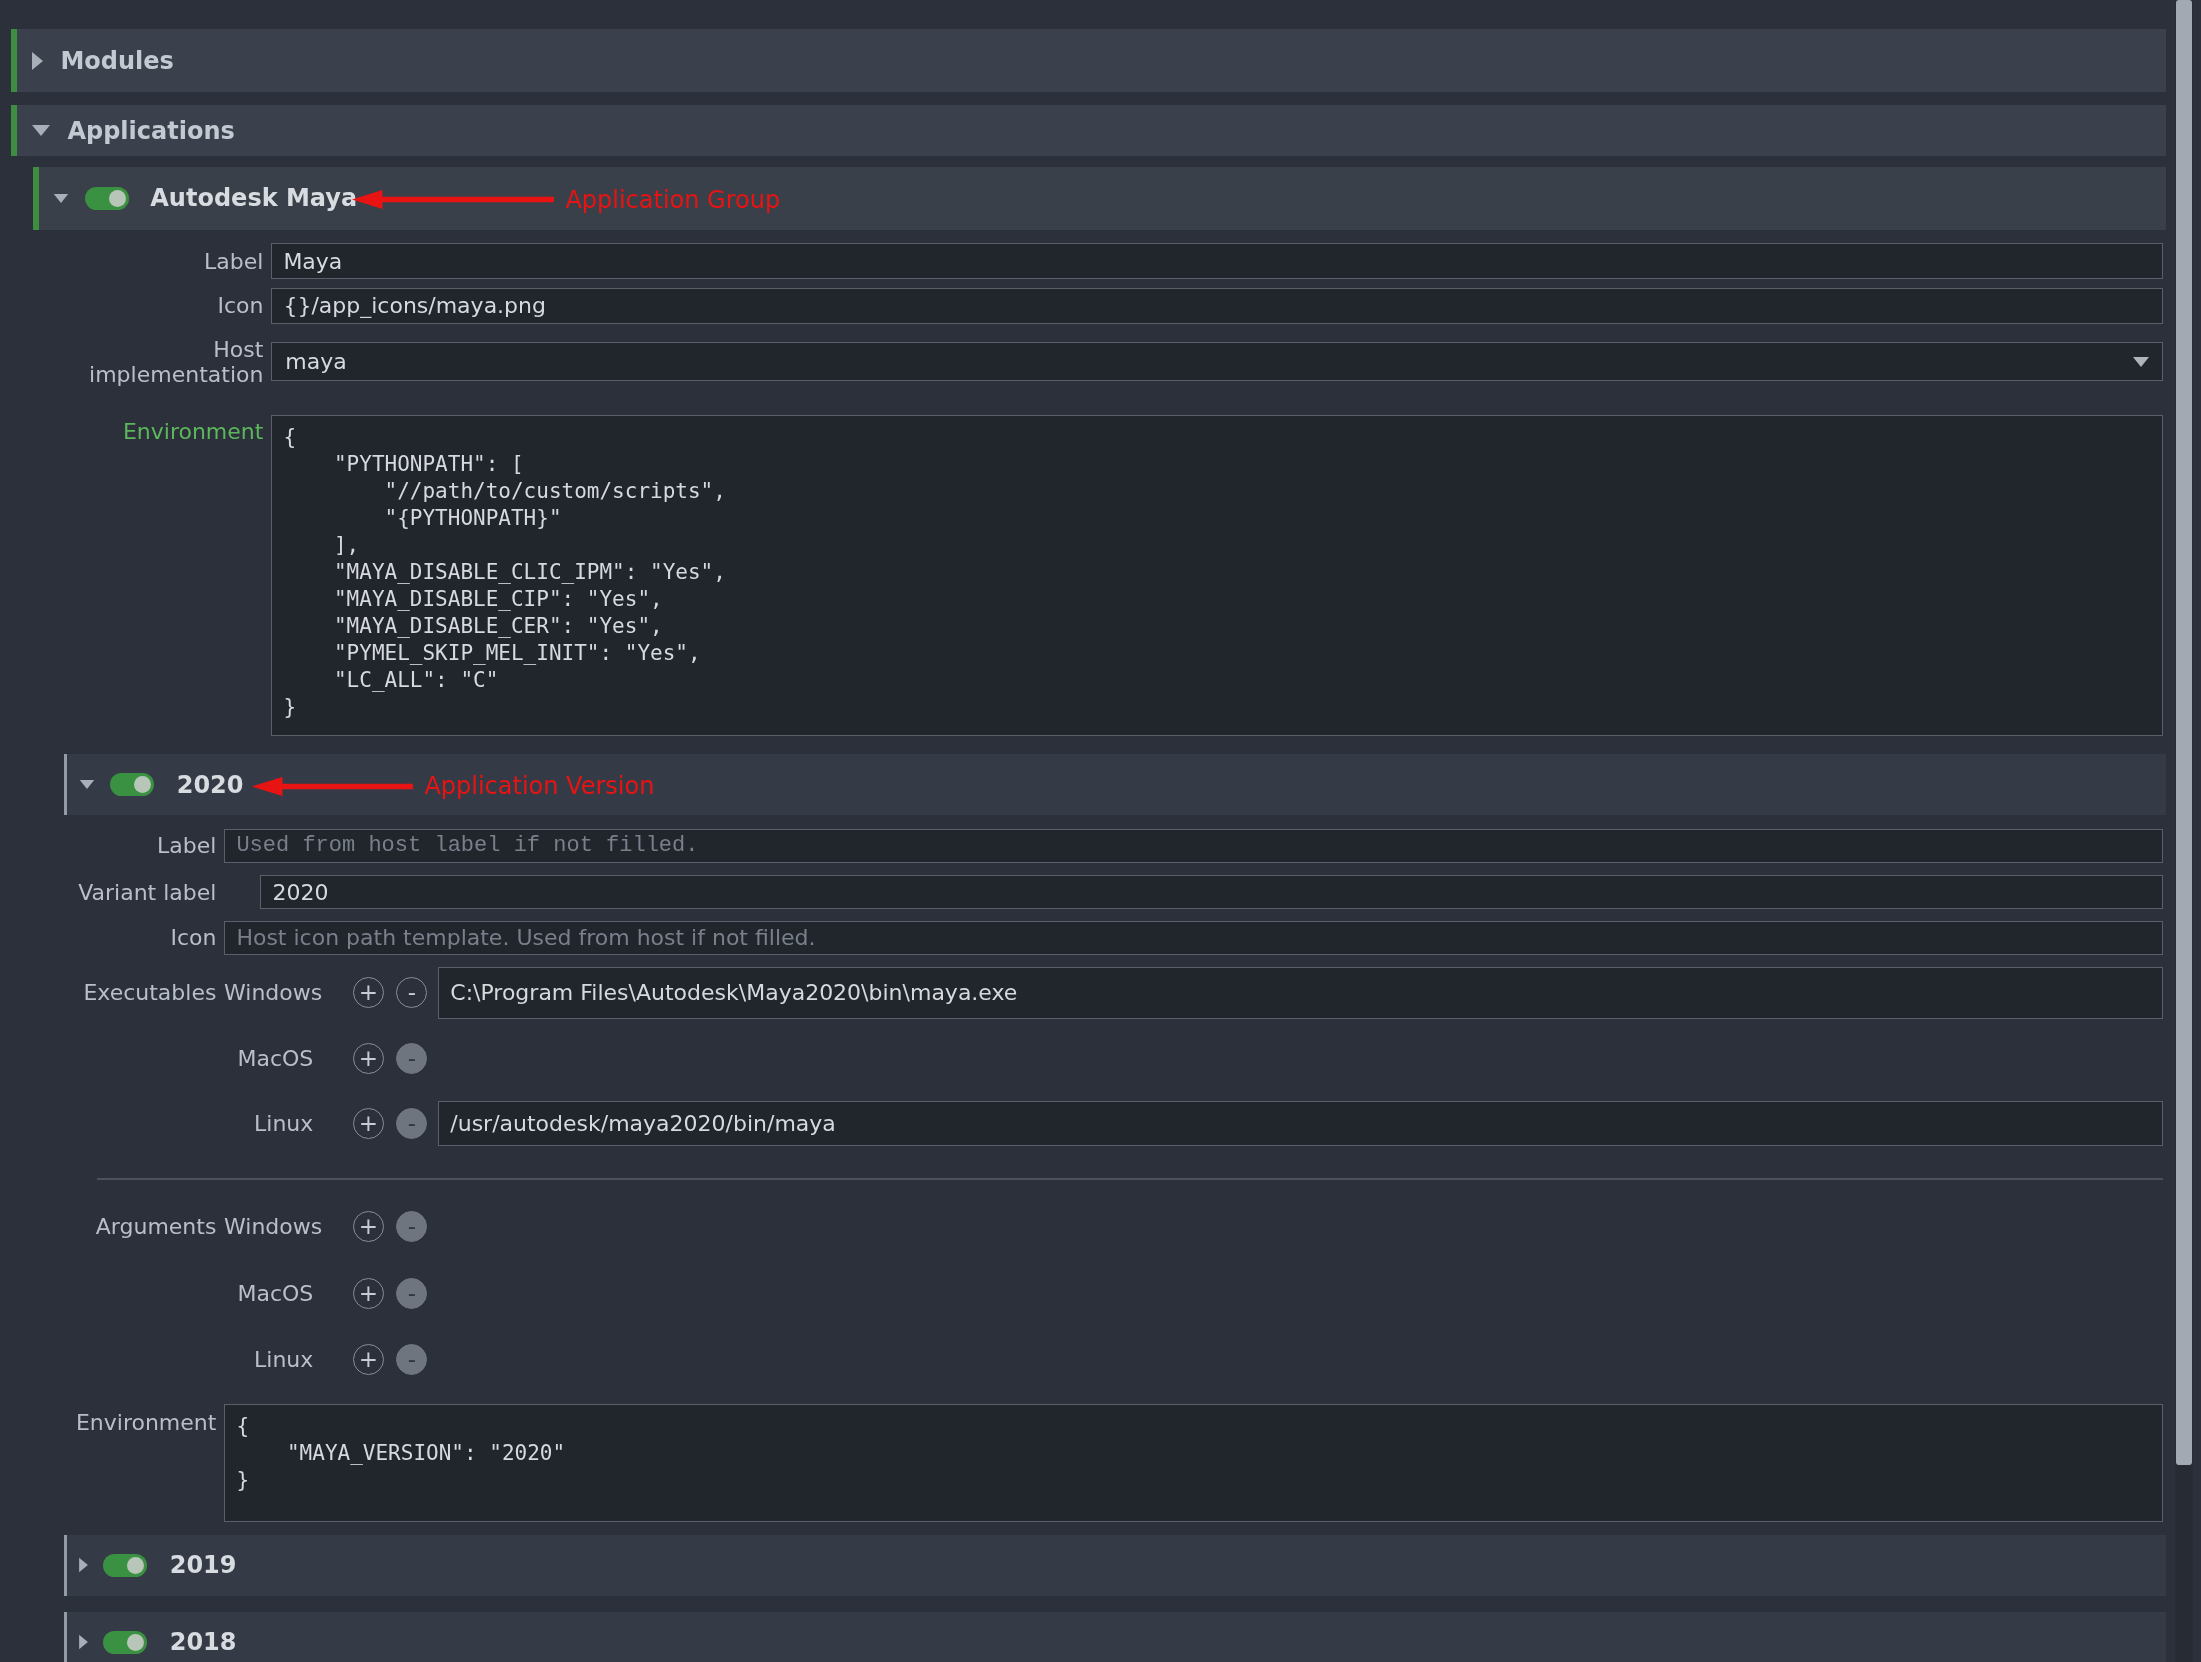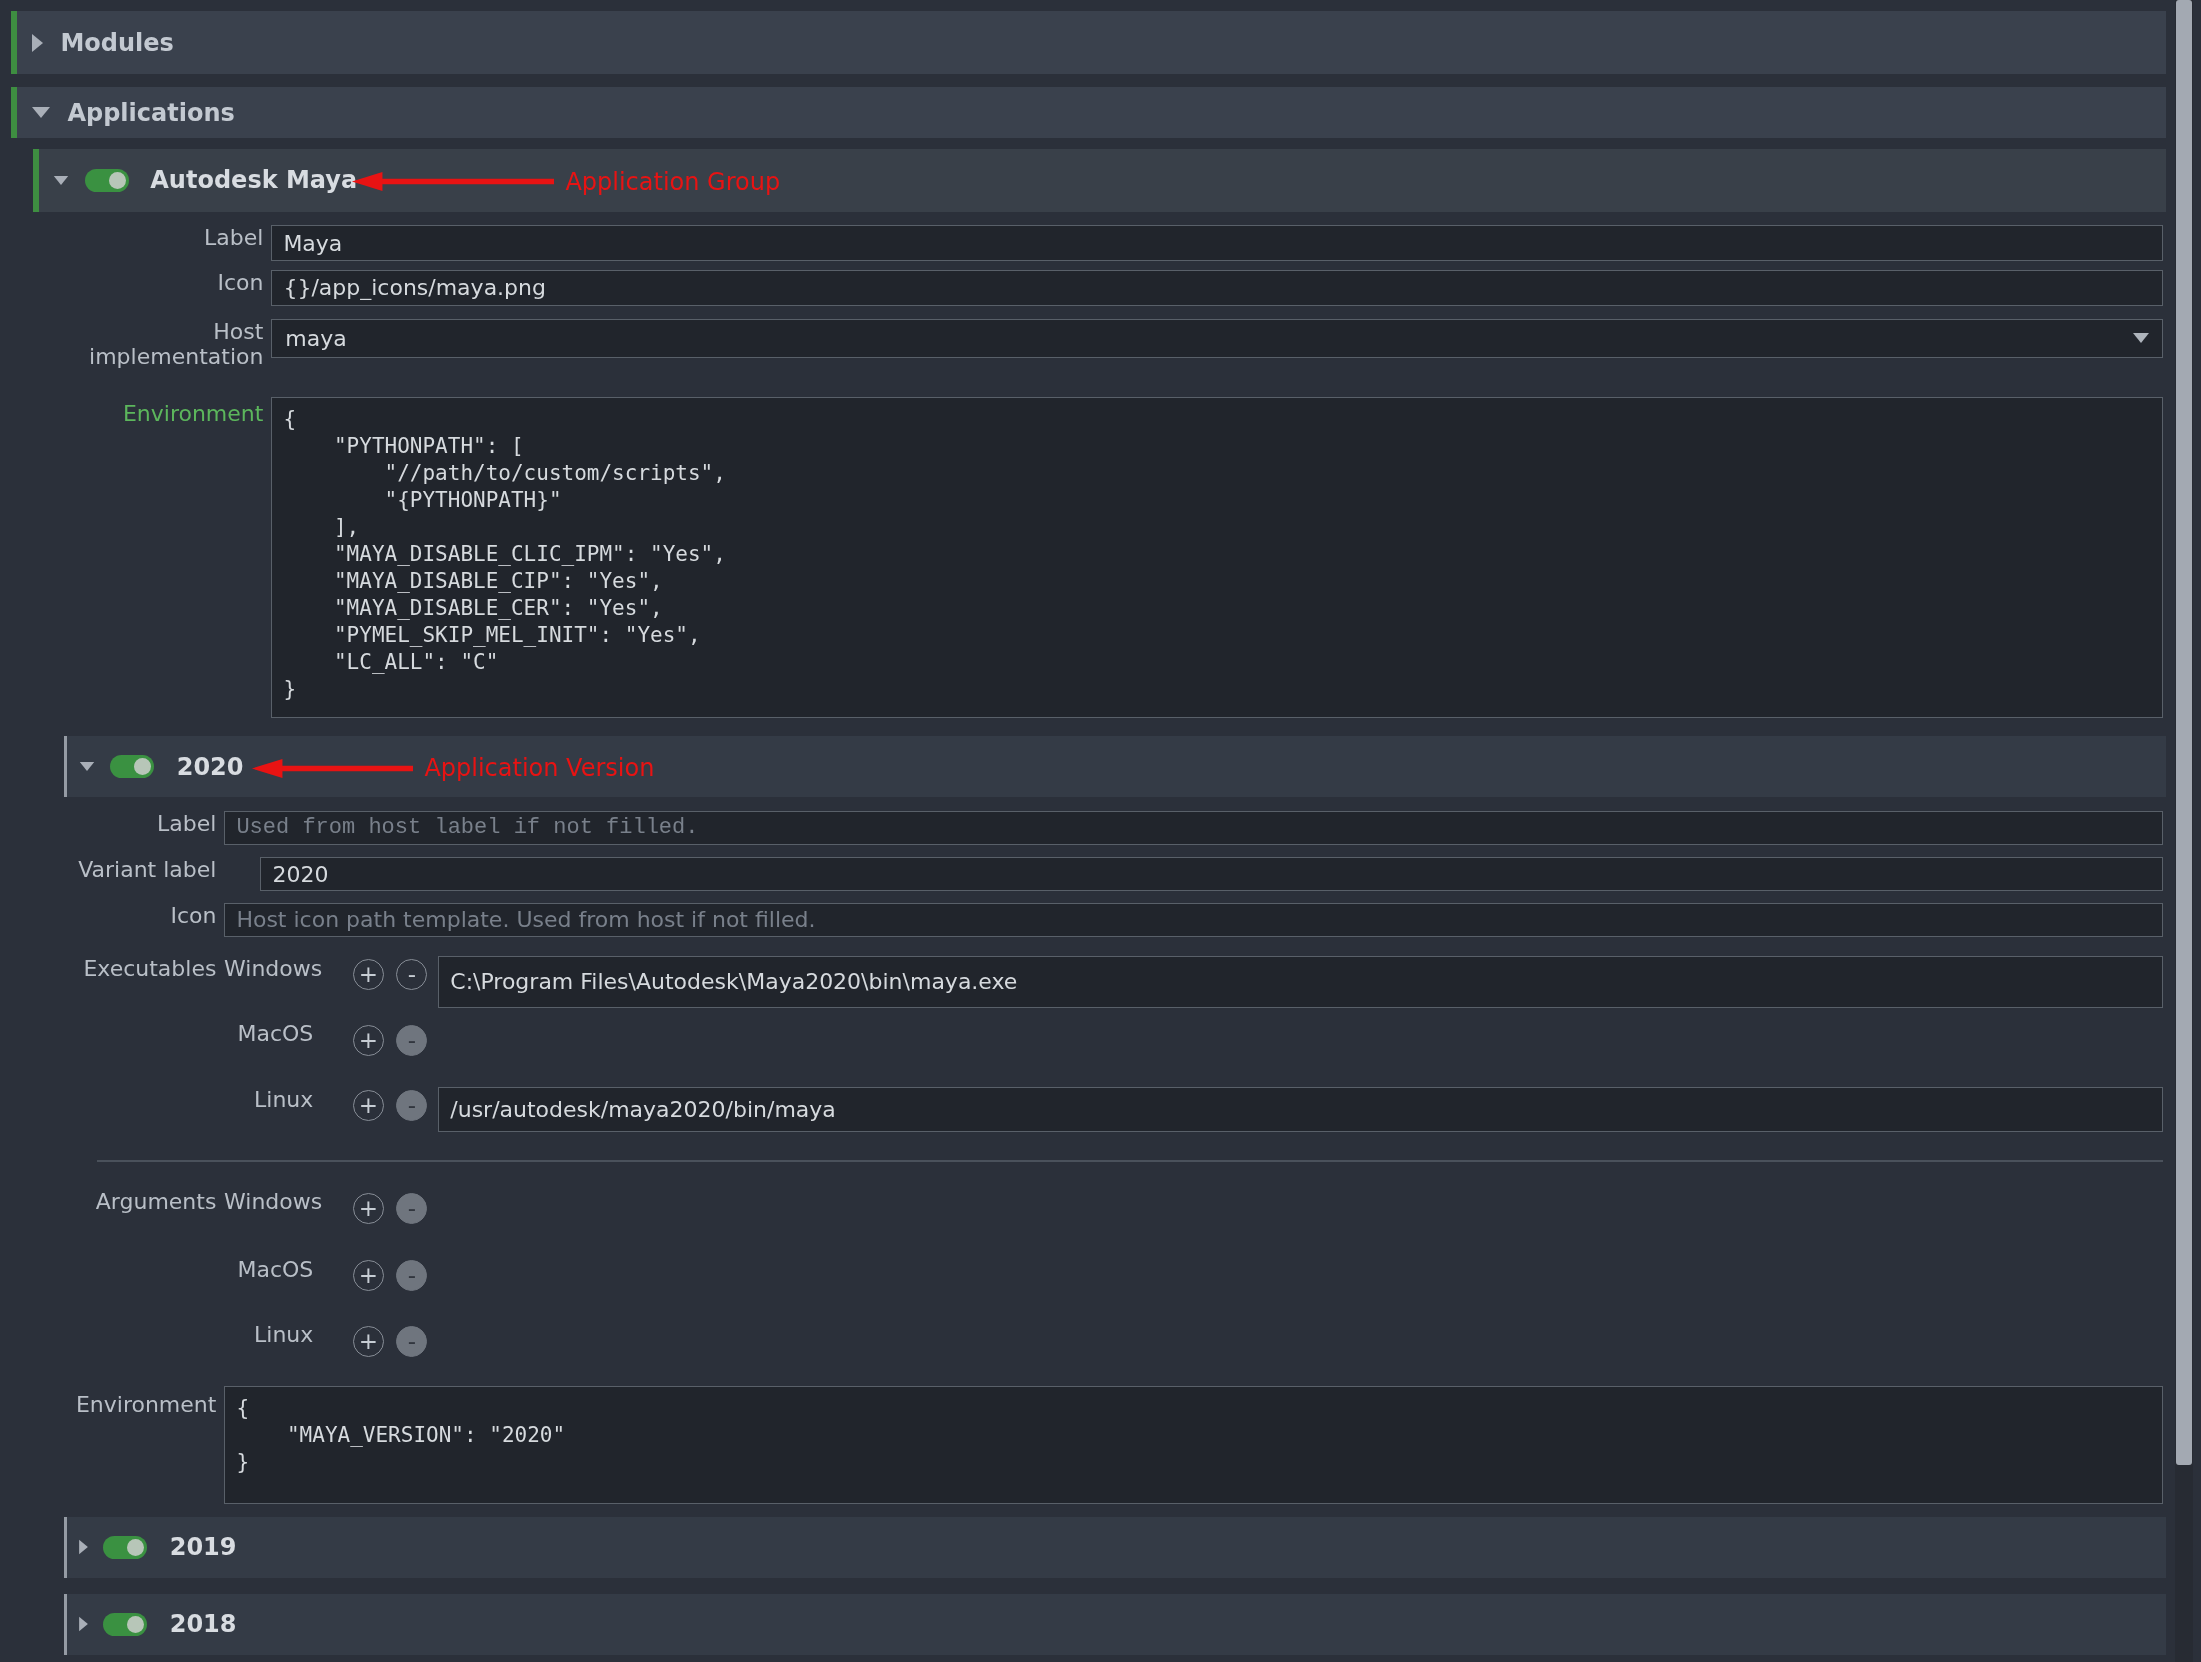--- a/index.html
+++ b/index.html
@@ -42,21 +42,21 @@
   .group-title { font-size: 24px; font-weight: bold; color: #d8dce1; margin-left: 21px; }
 
   .toggle { position: relative; width: 44px; height: 23px; border-radius: 11.4px; background: #3a9141; margin-left: 15px; cursor: pointer; flex: none; }
   .toggle .knob { position: absolute; right: 2.9px; top: 2.9px; width: 17px; height: 17px; border-radius: 50%; background: #b7c6b8; }
 
   
   .annotation { position: absolute; display: flex; align-items: center; pointer-events: none; }
   .annotation .ann-text { color: #e81313; font-size: 24px; margin-left: 11.4px; white-space: nowrap; }
 
   
-  .frow { display: flex; }
+  .frow { display: flex; align-items: center; }
   .frow.top-align { align-items: flex-start; }
   .flabel { width: 238px; padding-right: 7.6px; text-align: right; font-size: 22px; color: #b9bfc7; flex: none; }
   .flabel.green { color: #5cb65c; }
   .tinput {
     flex: 1; height: 36px; margin-right: 2.9px;
     background: #21252c; border: 1px solid #596069;
     color: #d6dade; font-size: 22px; padding: 0 11.4px;
     font-family: "DejaVu Sans", "Liberation Sans", sans-serif;
     outline: none;
   }
@@ -113,21 +113,21 @@
 
   
   .scroll-track { position: absolute; top: 0; right: 9.5px; width: 18px; height: 1663px; background: #272b33; }
   .scroll-thumb { position: absolute; top: 0; left: 1px; width: 16px; height: 1465px; background: #a3a9b2; border-radius: 2.9px; cursor: pointer; }
 </style>
 </head>
 <body>
 
 <div class="page">
 
-  <div class="hdr" style="margin-top:11px;">
+  <div class="hdr" style="margin-top:29px;">
     <span class="chev-right"></span>
     <span class="hdr-title">Modules</span>
   </div>
 
   <div class="hdr" style="margin-top:13.3px; height:51px;">
     <span class="chev-down"></span>
     <span class="hdr-title">Applications</span>
   </div>
 
   <div class="group">

